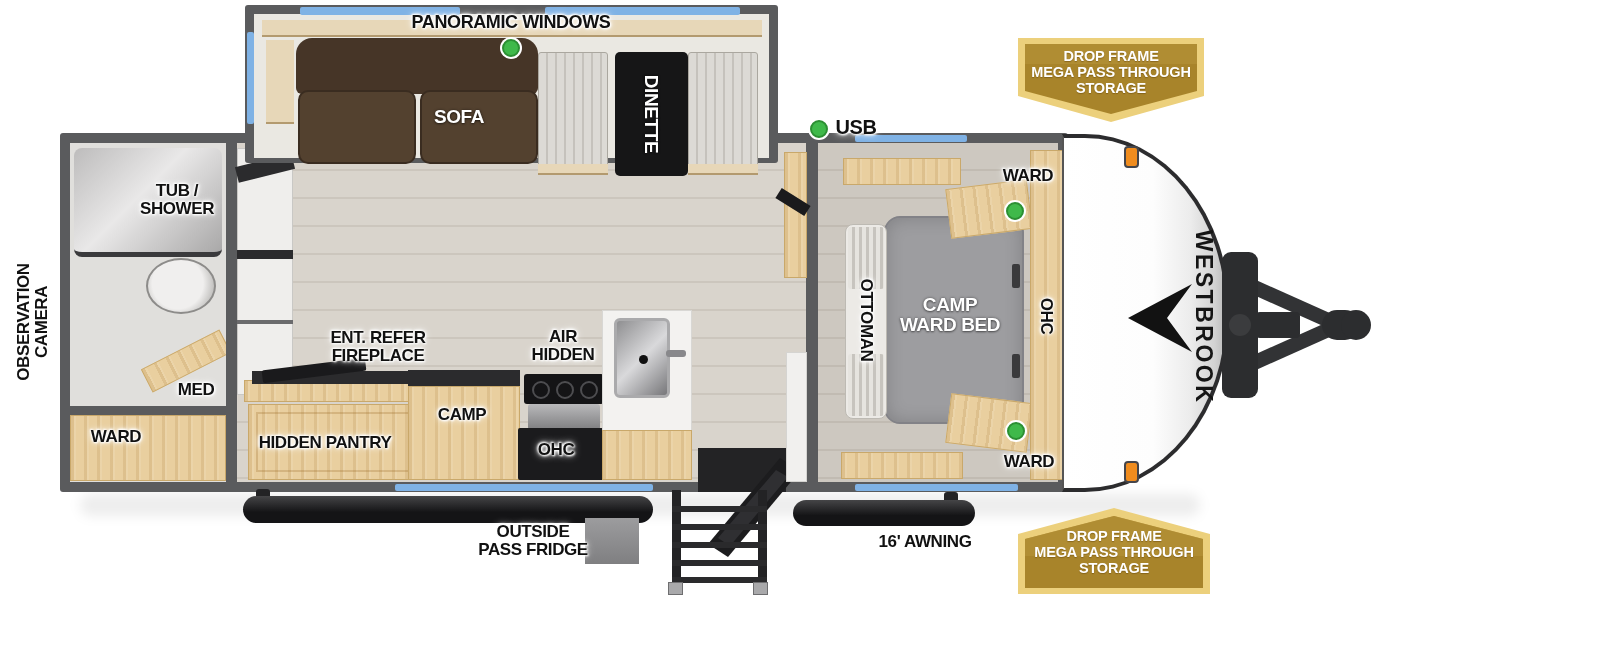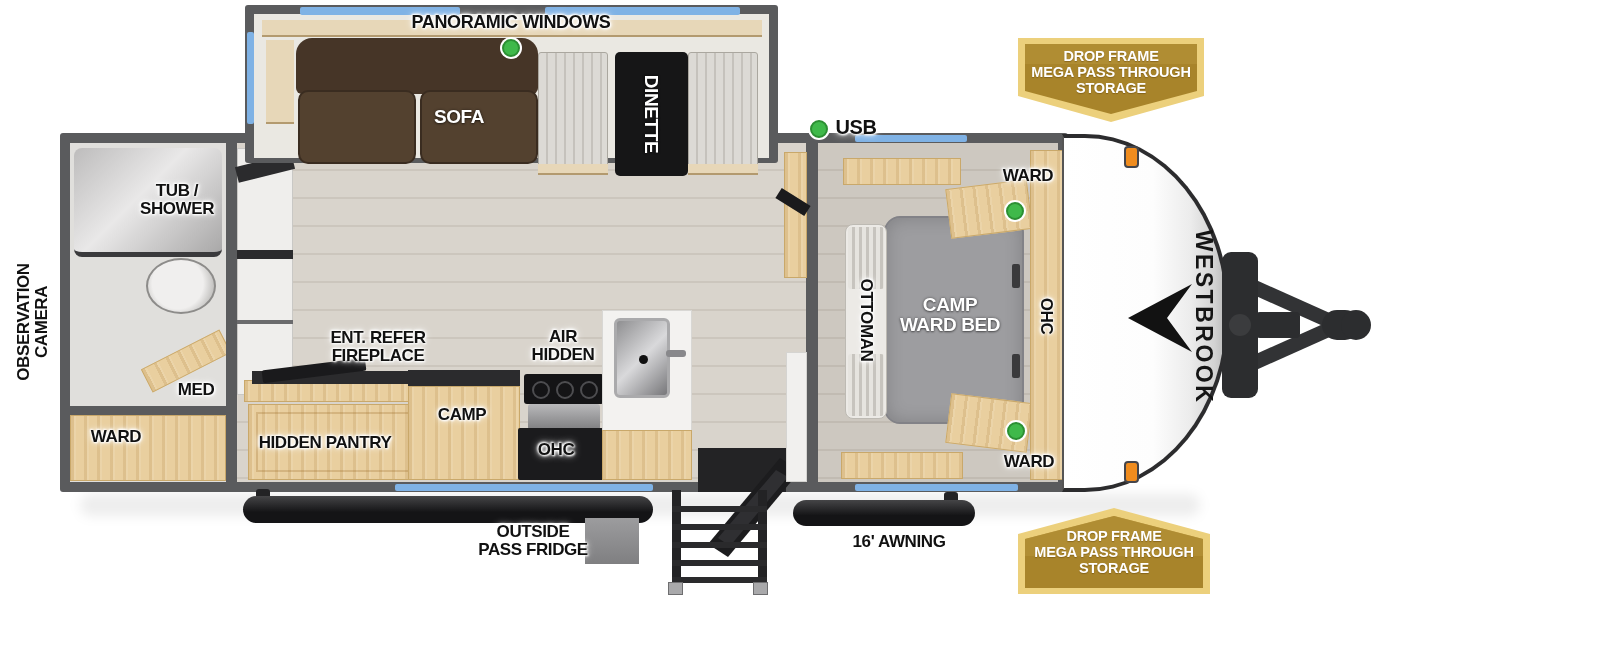--- a/index.html
+++ b/index.html
@@ -212,17 +212,17 @@
   <div class="lbl" style="left:116px;top:437px;">WARD</div>
   <div class="lbl" style="left:378px;top:347px;">ENT. REFER
 FIREPLACE</div>
   <div class="lbl" style="left:325px;top:443px;">HIDDEN PANTRY</div>
   <div class="lbl" style="left:462px;top:415px;">CAMP</div>
   <div class="lbl" style="left:563px;top:346px;">AIR
 HIDDEN</div>
   <div class="lbl" style="left:556px;top:450px;">OHC</div>
   <div class="lbl" style="left:533px;top:541px;">OUTSIDE
 PASS FRIDGE</div>
-  <div class="lbl" style="left:899px;top:542px;">16' AWNING</div>
+  <div class="lbl" style="left:925px;top:542px;">16' AWNING</div>
 
   <div class="lbl rot90" style="left:1203px;top:317px;font-size:23px;letter-spacing:2.5px;color:#151515;text-shadow:none;">WESTBROOK</div>
 
 </div>
 
 </body></html>

